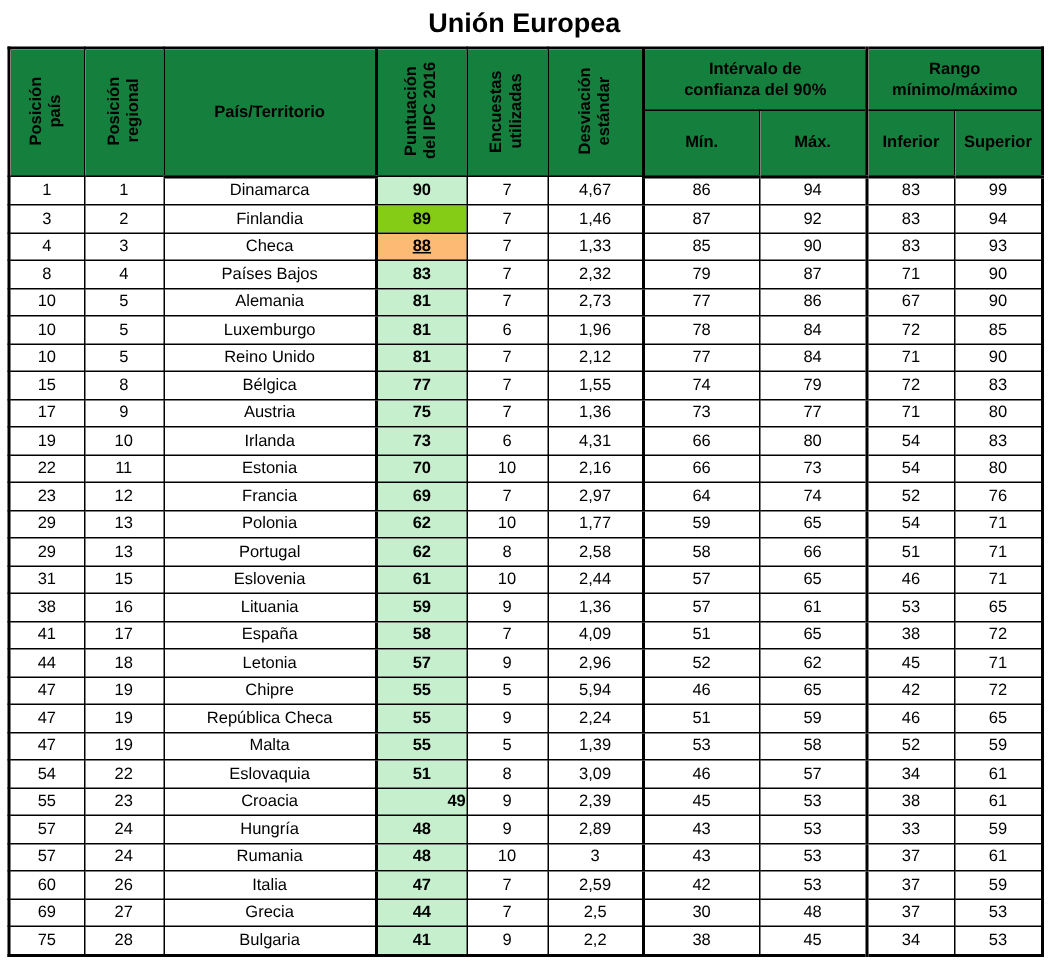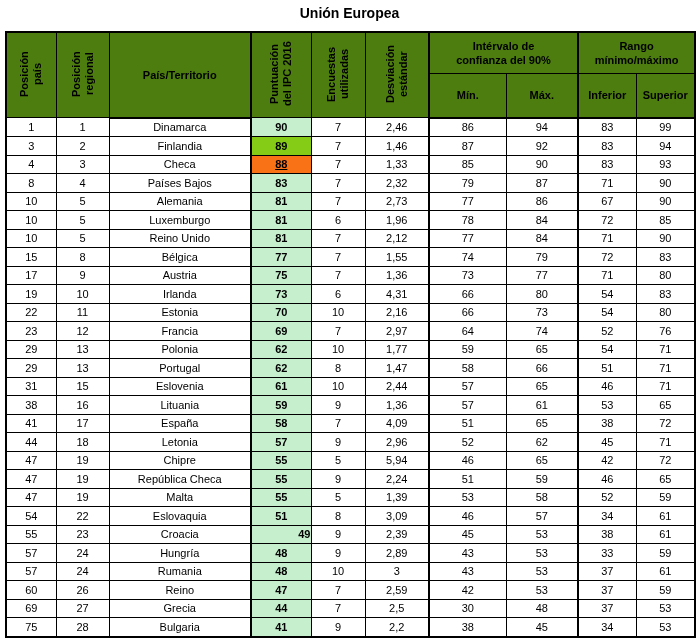--- a/index.html
+++ b/index.html
@@ -9,41 +9,41 @@
     font-family: "Liberation Sans", sans-serif;
     color: #000;
   }
   .page {
     width: 699px;
     height: 643px;
     overflow: hidden;
   }
   .title {
     text-align: center;
-    font-size: 14px;
+    font-size: 18px;
     font-weight: bold;
     padding-top: 5px;
     height: 15px;
   }
   table.ipc {
     border-collapse: collapse;
     table-layout: fixed;
     width: 689px;
     margin: 11px 0 0 5px;
     border: 2px solid #000;
   }
   table.ipc th, table.ipc td {
     border: 1px solid #000;
     font-size: 11px;
     text-align: center;
     vertical-align: middle;
     padding: 0;
     overflow: hidden;
   }
-  thead th { font-weight: bold; background: #4d7c0f; }
+  thead th { font-weight: bold; background: #15803d; }
   
   th.rot { height: 84px; border-bottom: 2px solid #000; }
   th.rot span {
     display: inline-block;
     writing-mode: vertical-rl;
     transform: rotate(180deg);
     white-space: pre-line;
     line-height: 13px;
     text-align: center;
     inline-size: 80px;
@@ -104,21 +104,21 @@
         <th>Superior</th>
       </tr>
     </thead>
     <tbody id="tbody">
         <tr>
           <td>1</td>
           <td>1</td>
           <td class="country">Dinamarca</td>
           <td class="score thick-left" style="background: rgb(198, 239, 206);">90</td>
           <td>7</td>
-          <td>2,46</td>
+          <td>4,67</td>
           <td class="thick-left">86</td>
           <td>94</td>
           <td class="thick-left">83</td>
           <td>99</td>
         </tr>
         <tr>
           <td>3</td>
           <td>2</td>
           <td class="country">Finlandia</td>
           <td class="score thick-left" style="background: #84cc16;">89</td>
@@ -126,21 +126,21 @@
           <td>1,46</td>
           <td class="thick-left">87</td>
           <td>92</td>
           <td class="thick-left">83</td>
           <td>94</td>
         </tr>
         <tr>
           <td>4</td>
           <td>3</td>
           <td class="country">Checa</td>
-          <td class="score thick-left" style="background: #f97316; text-decoration: underline;">88</td>
+          <td class="score thick-left" style="background: #fdba74; text-decoration: underline;">88</td>
           <td>7</td>
           <td>1,33</td>
           <td class="thick-left">85</td>
           <td>90</td>
           <td class="thick-left">83</td>
           <td>93</td>
         </tr>
         <tr>
           <td>8</td>
           <td>4</td>
@@ -260,21 +260,21 @@
           <td>65</td>
           <td class="thick-left">54</td>
           <td>71</td>
         </tr>
         <tr>
           <td>29</td>
           <td>13</td>
           <td class="country">Portugal</td>
           <td class="score thick-left" style="background: rgb(198, 239, 206);">62</td>
           <td>8</td>
-          <td>1,47</td>
+          <td>2,58</td>
           <td class="thick-left">58</td>
           <td>66</td>
           <td class="thick-left">51</td>
           <td>71</td>
         </tr>
         <tr>
           <td>31</td>
           <td>15</td>
           <td class="country">Eslovenia</td>
           <td class="score thick-left" style="background: rgb(198, 239, 206);">61</td>
@@ -401,21 +401,21 @@
           <td>10</td>
           <td>3</td>
           <td class="thick-left">43</td>
           <td>53</td>
           <td class="thick-left">37</td>
           <td>61</td>
         </tr>
         <tr>
           <td>60</td>
           <td>26</td>
-          <td class="country">Reino</td>
+          <td class="country">Italia</td>
           <td class="score thick-left" style="background: rgb(198, 239, 206);">47</td>
           <td>7</td>
           <td>2,59</td>
           <td class="thick-left">42</td>
           <td>53</td>
           <td class="thick-left">37</td>
           <td>59</td>
         </tr>
         <tr>
           <td>69</td>

